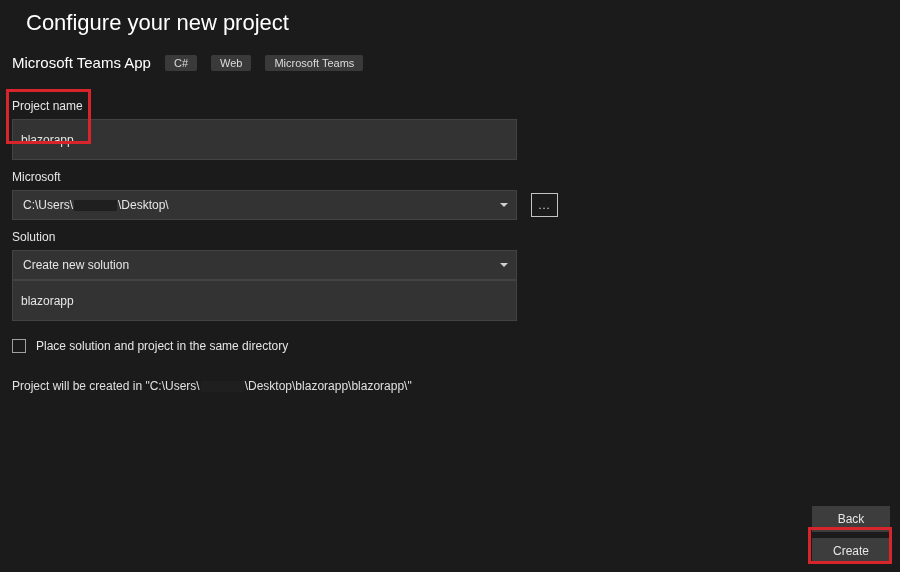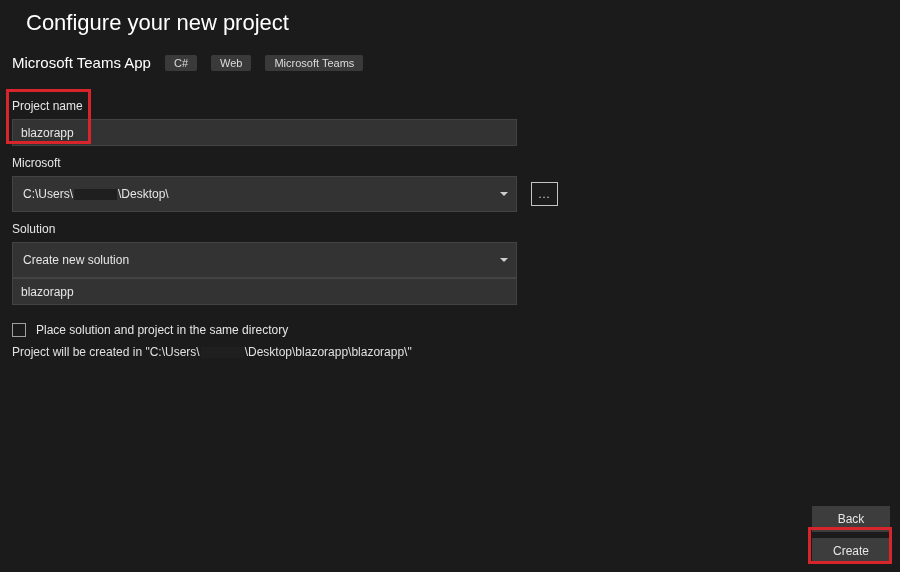--- a/index.html
+++ b/index.html
@@ -42,33 +42,33 @@
     font-size: 12px;
     color: #e6e6e6;
     margin-bottom: 6px;
     margin-top: 10px;
     display: flex;
     align-items: center;
     gap: 6px;
   }
   .text-input {
     width: 505px;
-    height: 27px;
+    height: 41px;
     background: #333334;
     border: 1px solid #434345;
     color: #e6e6e6;
     padding: 0 8px;
     font-size: 12px;
     font-family: inherit;
     outline: none;
   }
   .location-row { display: flex; align-items: center; gap: 14px; }
   .combo {
     width: 505px;
-    height: 36px;
+    height: 30px;
     background: #333334;
     border: 1px solid #434345;
     color: #e6e6e6;
     padding: 0 24px 0 10px;
     font-size: 12px;
     display: flex;
     align-items: center;
     position: relative;
     cursor: default;
   }
@@ -114,21 +114,21 @@
     gap: 10px;
     margin-top: 18px;
   }
   .check {
     width: 14px; height: 14px;
     border: 1px solid #a0a0a0;
     background: transparent;
     cursor: pointer;
   }
   .status-line {
-    margin-top: 8px;
+    margin-top: 26px;
     font-size: 12px;
     color: #e0e0e0;
   }
   .redact {
     display: inline-block;
     width: 43px; height: 11px;
     background: #1f1f20;
     vertical-align: middle;
     margin: 0 1px;
   }

